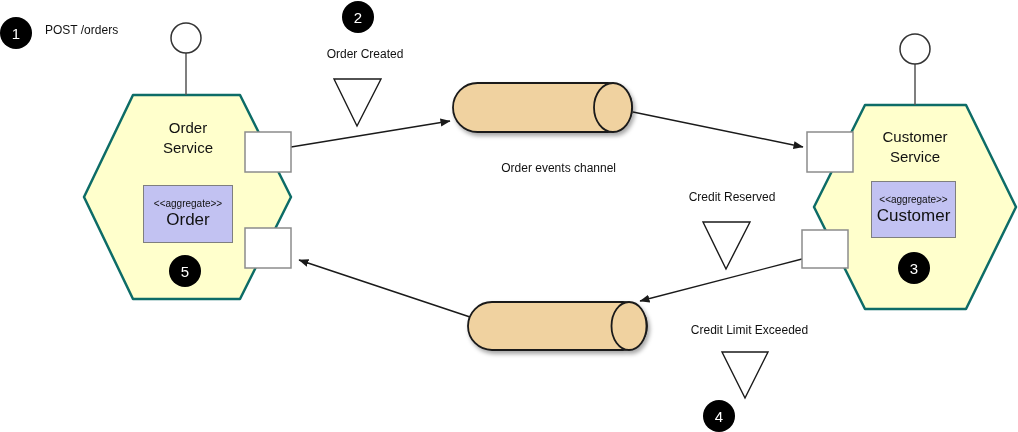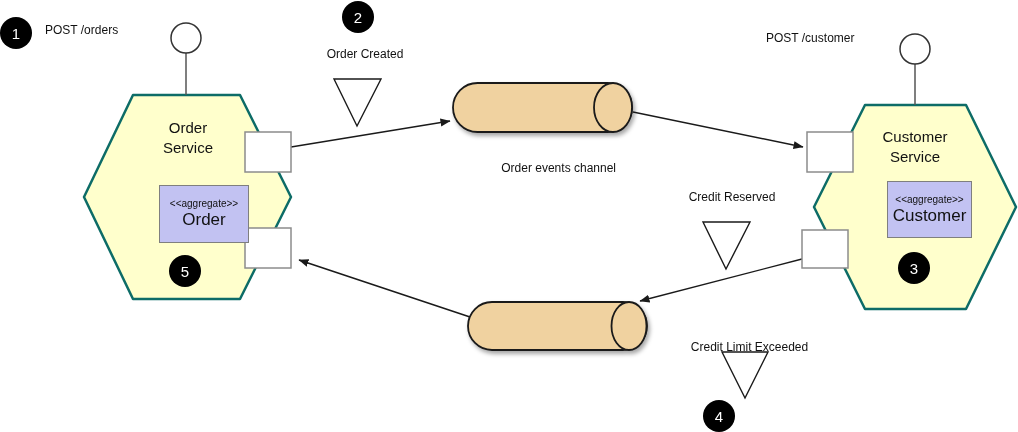--- a/index.html
+++ b/index.html
@@ -43,21 +43,20 @@
     color:var(--text-color);
   }
   .aggregate{
     position:absolute;
     display:flex;flex-direction:column;
     align-items:center;justify-content:center;
     background:var(--aggregate-fill);
     border:1px solid var(--aggregate-border);
     box-sizing:border-box;
     text-align:center;
-    margin-left:16px;
   }
   .aggregate .stereotype{font-size:10px;line-height:12px;}
   .aggregate .agg-name{font-size:17px;line-height:20px;}
   .badge{
     position:absolute;
     width:32px;height:32px;
     border-radius:50%;
     background:var(--badge-fill);
     color:var(--badge-text);
     font-size:15px;
@@ -103,24 +102,23 @@
     <rect x="245" y="228" width="46" height="40" style="fill:var(--port-fill);stroke:var(--port-border);stroke-width:1.5;"></rect>
     <rect x="807" y="132" width="46" height="40" style="fill:var(--port-fill);stroke:var(--port-border);stroke-width:1.5;"></rect>
     <rect x="802" y="230" width="46" height="38" style="fill:var(--port-fill);stroke:var(--port-border);stroke-width:1.5;"></rect>
 
     <polygon points="334,79 381,79 357,126" style="fill:#FFFFFF;stroke:var(--line-color);stroke-width:1.4;"></polygon>
     <polygon points="703,222 750,222 726,269" style="fill:#FFFFFF;stroke:var(--line-color);stroke-width:1.4;"></polygon>
     <polygon points="722,352 768,352 745,398" style="fill:#FFFFFF;stroke:var(--line-color);stroke-width:1.4;"></polygon>
   </svg>
 
   <div class="label" style="left:45px;top:23px;">POST /orders</div>
-  <div class="label" style="left:766px;top:31px;">POST /customer</div>
   <div class="label center" style="left:305px;top:47px;width:120px;">Order Created</div>
   <div class="label center" style="left:672px;top:190px;width:120px;">Credit Reserved</div>
-  <div class="label center" style="left:667px;top:323px;width:165px;margin-top:17px;">Credit Limit Exceeded</div>
+  <div class="label center" style="left:667px;top:323px;width:165px;">Credit Limit Exceeded</div>
   <div class="label center" style="left:456px;top:161px;width:160px;text-align:right;">Order events channel</div>
 
   <div class="svc-name" style="left:128px;top:118px;width:120px;">Order
 Service</div>
   <div class="svc-name" style="left:855px;top:127px;width:120px;">Customer
 Service</div>
 
   <div class="aggregate" style="left:143px;top:185px;width:90px;height:58px;">
     <div class="stereotype">&lt;&lt;aggregate&gt;&gt;</div>
     <div class="agg-name">Order</div>

